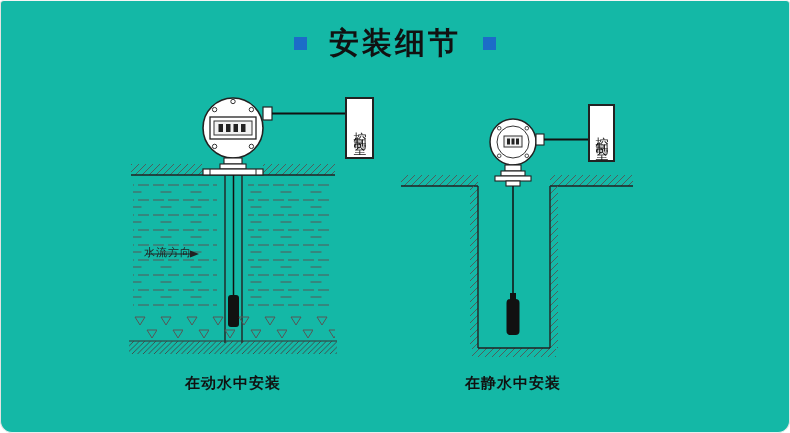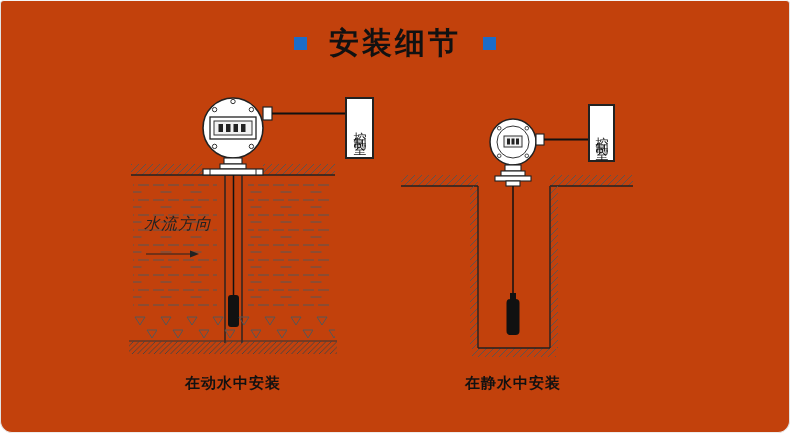--- a/index.html
+++ b/index.html
@@ -1,19 +1,19 @@
 <!DOCTYPE html>
 <html><head>
 <meta charset="utf-8">
 <style>
   * { margin:0; padding:0; box-sizing:border-box; }
   html,body { background:#ffffff; }
   body { font-family:"Liberation Sans","DejaVu Sans",sans-serif; }
   .stage {
-    position:relative; width:790px; height:433px; background:#c2410c;
+    position:relative; width:790px; height:433px; background:#14b8a6;
     border-left:1px solid #e3e3e3; border-right:1px solid #e3e3e3;
     border-bottom:1px solid #ededed; border-top:1px solid #f5f5f5;
     border-radius:4px 4px 12px 12px; overflow:hidden;
   }
   .title-row {
     position:absolute; top:22px; left:0; width:100%;
     display:flex; justify-content:center; align-items:center; gap:22px;
   }
   .title-sq { width:13px; height:13px; background:#1c6cc8; }
   .title-text {
@@ -25,23 +25,22 @@
     position:absolute; border:2px solid #222; background:#fff;
     display:flex; align-items:center; justify-content:center;
   }
   .control-room span {
     writing-mode:vertical-rl; text-orientation:upright;
     font-size:13px; letter-spacing:5px; color:#111; font-weight:500;
   }
   .cr-left  { left:344px; top:96px;  width:29px; height:62px; }
   .cr-right { left:587px; top:103px; width:27px; height:58px; }
   .flow-label {
-    position:absolute; left:143px; top:213px; font-size:16px; color:#222;
+    position:absolute; left:143px; top:244px; font-size:11px; color:#222;
     letter-spacing:1px;
-    font-style:italic;
   }
   .caption {
     position:absolute; top:373px; width:200px; text-align:center;
     font-size:15px; font-weight:bold; color:#111; letter-spacing:1px;
   }
   .caption-left  { left:132px; }
   .caption-right { left:412px; }
 </style>
 </head>
 <body>

